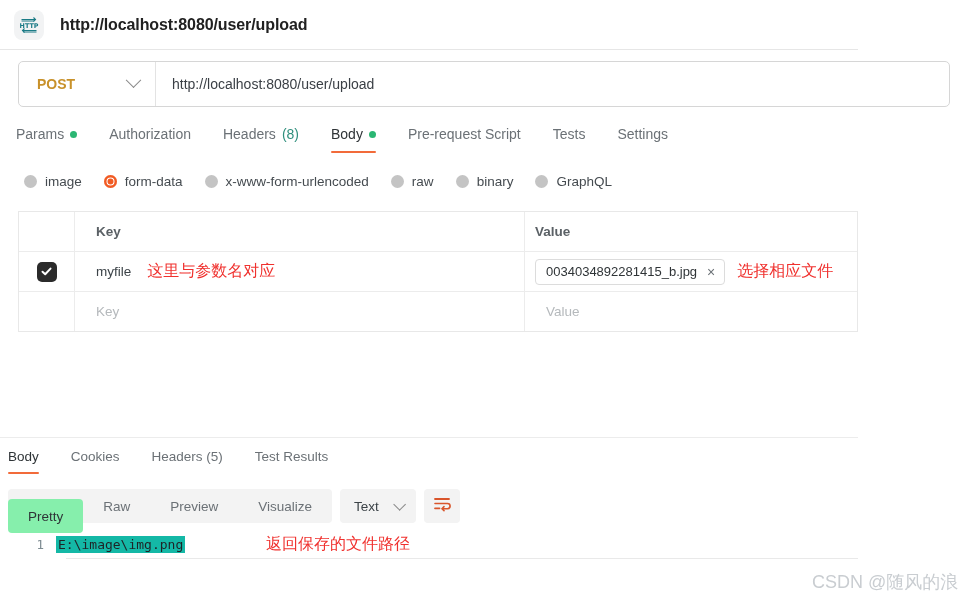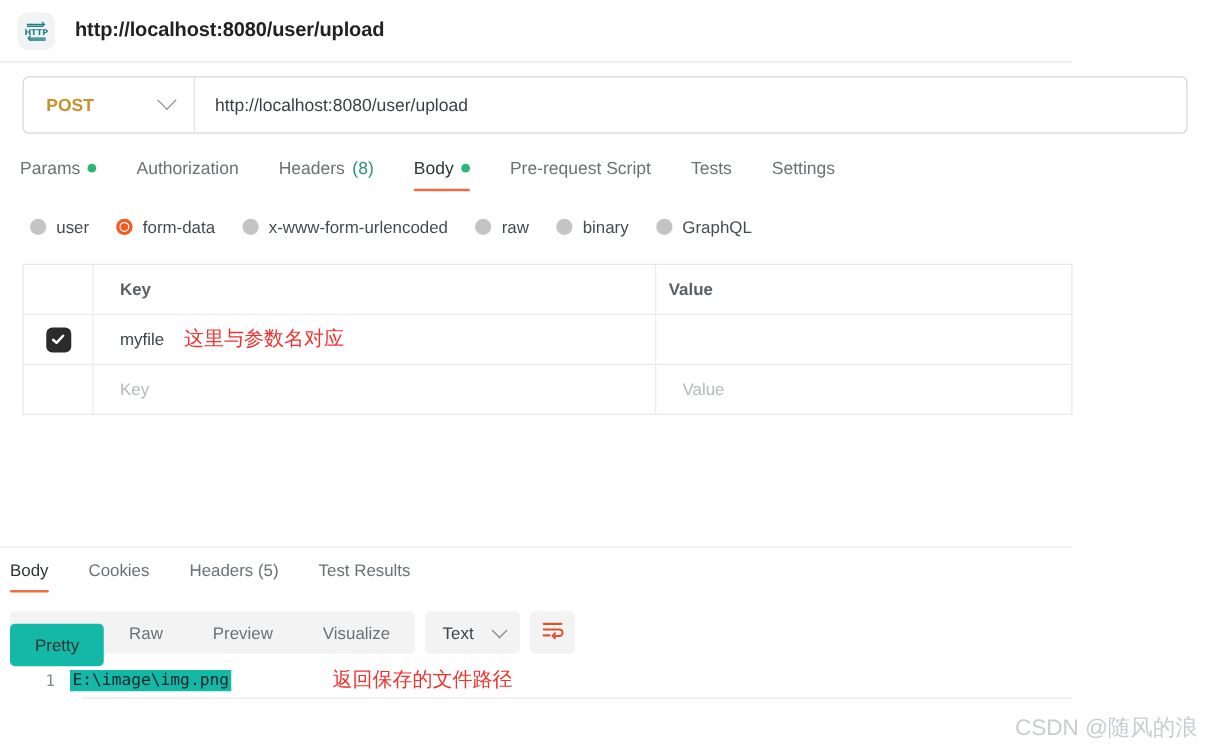--- a/index.html
+++ b/index.html
@@ -94,21 +94,21 @@
   .restab {
     position: relative; font-size: 13.5px; color: #6b7176; padding: 0 0 10px 0; margin-right: 32px; white-space: nowrap;
   }
   .restab.active { color: #2f3437; }
   .restab .uline2 { position: absolute; left: 0; right: 0; bottom: 0; height: 2.5px; background: #f26b3a; border-radius: 2px; }
 
   
   .fmtbar { position: absolute; left: 8px; top: 489px; display: flex; align-items: center; gap: 8px; }
   .seg { display: flex; align-items: center; background: #f3f3f3; border-radius: 4px; height: 34px; }
   .segbtn { font-size: 13.5px; color: #6b7176; padding: 0 20px; height: 34px; display: flex; align-items: center; }
-  .segbtn.active { color: #2f3437; background: #14b8a6; border-radius: 4px; height: 34px; margin-top: 20px; }
+  .segbtn.active { color: #2f3437; background: #86efac; border-radius: 4px; height: 34px; margin-top: 20px; }
   .dropdown {
     display: flex; align-items: center; gap: 14px; background: #f3f3f3; border-radius: 4px;
     height: 34px; padding: 0 14px; font-size: 13.5px; color: #3c4348;
   }
   .chev2 { width: 9px; height: 9px; border-right: 1.6px solid #8a8a8a; border-bottom: 1.6px solid #8a8a8a;
            transform: rotate(45deg) translateY(-3px); }
   .wrapbtn { width: 36px; height: 34px; background: #f3f3f3; border-radius: 4px; display: flex; align-items: center; justify-content: center; }
 
   
   .res-body { position: absolute; left: 0; top: 533px; width: 858px; }
@@ -174,21 +174,21 @@
       <span>Tests</span>
     </div>
     <div class="rtab">
       <span>Settings</span>
     </div>
   </div>
 
   <div class="radios">
     <div class="radio-item">
       <span class="rdot"></span>
-      <span>user</span>
+      <span>image</span>
     </div>
     <div class="radio-item">
       <span class="rdot sel"></span>
       <span>form-data</span>
     </div>
     <div class="radio-item">
       <span class="rdot"></span>
       <span>x-www-form-urlencoded</span>
     </div>
     <div class="radio-item">
@@ -220,20 +220,27 @@
       <div class="cell-chk">
         <span class="checkbox">
           <svg width="13" height="13" viewBox="0 0 13 13">
             <path d="M2.5 6.8 L5.2 9.3 L10.5 3.6" stroke="#ffffff" stroke-width="2" fill="none" stroke-linecap="round" stroke-linejoin="round"></path>
           </svg>
         </span>
       </div>
       <div class="cell-key">
         <span class="keytext">myfile</span>
         <span class="annot" style="margin-left:16px;">这里与参数名对应</span>
+      </div>
+      <div class="cell-val">
+        <span class="filechip">
+          <span class="fname">0034034892281415_b.jpg</span>
+          <span class="xbtn">×</span>
+        </span>
+        <span class="annot" style="margin-left:12px;">选择相应文件</span>
       </div>
     </div>
 
     <div class="kvrow">
       <div class="cell-chk"></div>
       <div class="cell-key">
         <span class="ph">Key</span>
       </div>
       <div class="cell-val">
         <span class="ph" style="margin-left:11px;">Value</span>

